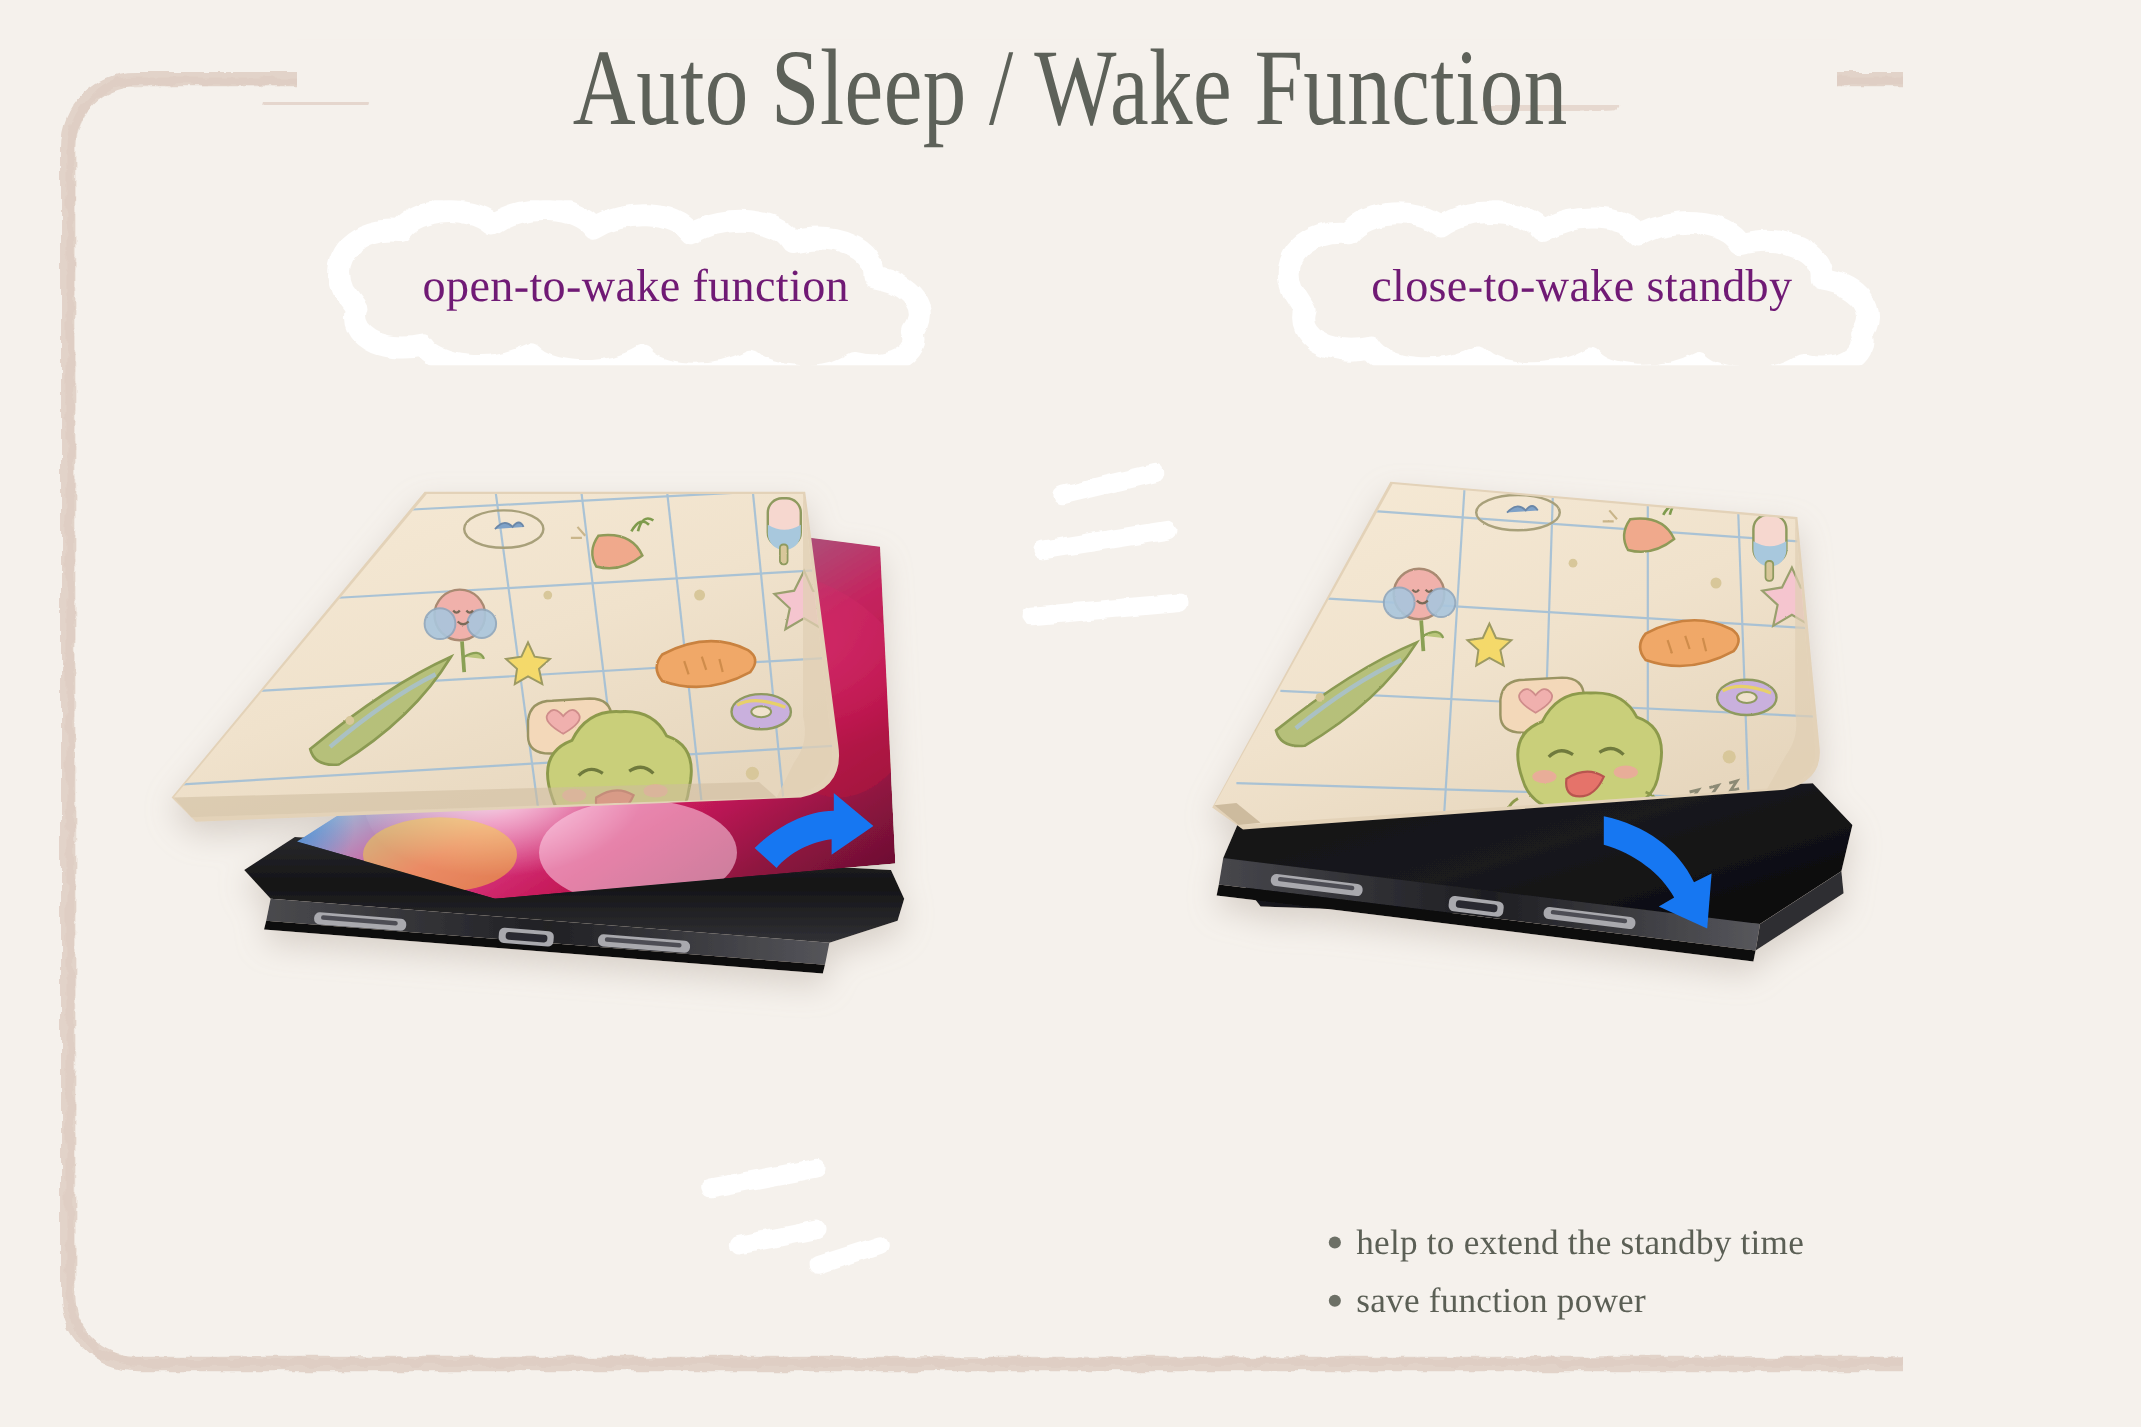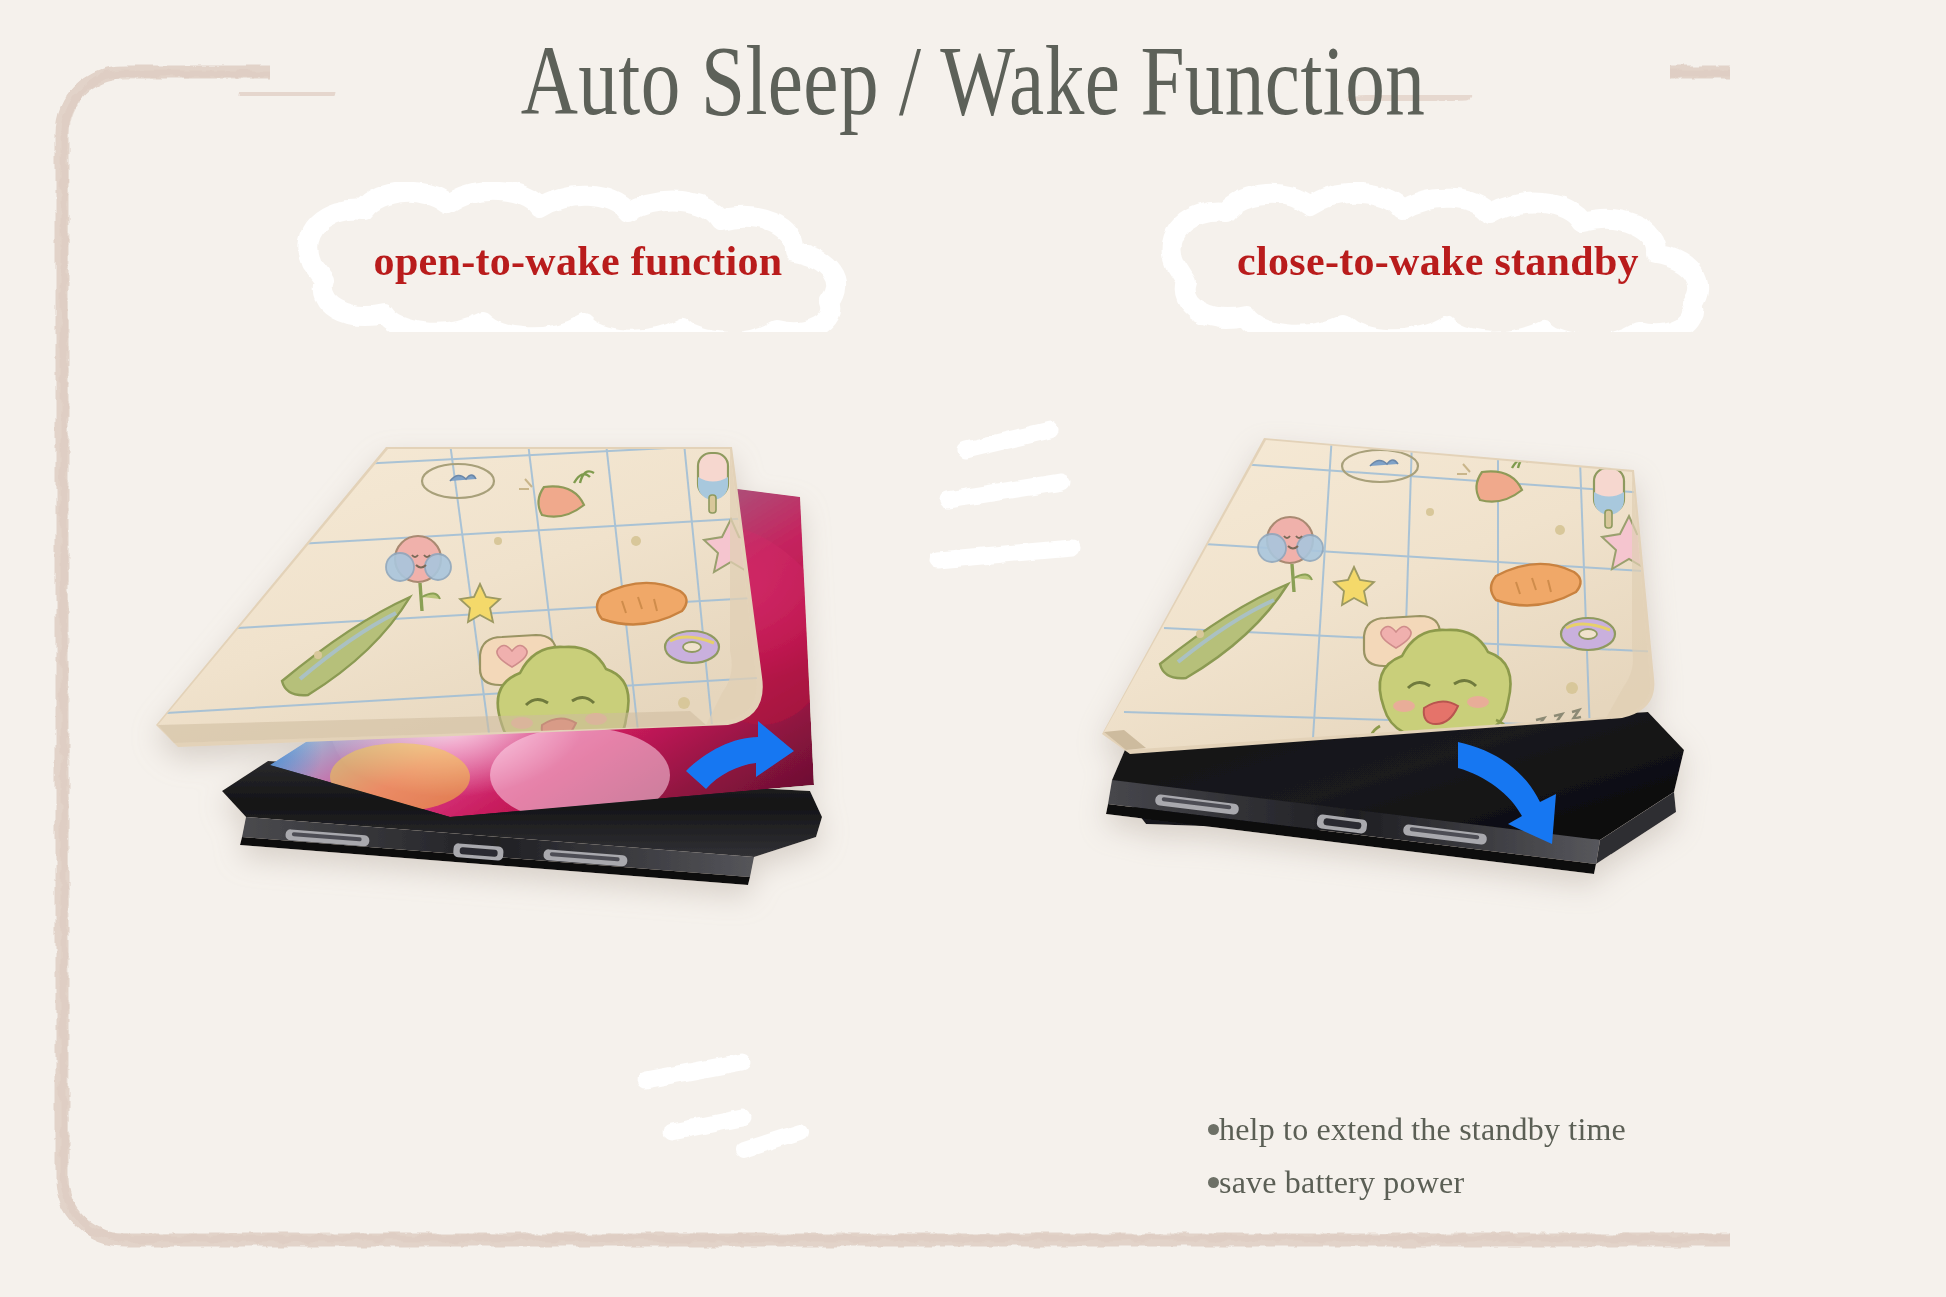--- a/index.html
+++ b/index.html
@@ -60,25 +60,24 @@
   .cloud.left  { left: 268px; top: 182px; }
   .cloud.right { left: 1128px; top: 182px; }
   .cloud svg { position:absolute; inset:0; width:100%; height:100%; }
   .cloud .cloud-text {
     position: absolute;
     inset: 0;
     display: flex;
     align-items: center;
     justify-content: center;
     font-size: 42px;
-    color: #b91c1c;
+    color: #701a75;
     letter-spacing: 0.3px;
     white-space: nowrap;
     padding-top: 8px;
-    font-weight: bold;
   }
 
   
   .device { position: absolute; }
   .device svg { display: block; overflow: visible; }
 
   .device-left  { left: 150px; top: 425px; width: 740px; height: 520px; }
   .device-right { left: 960px; top: 420px; width: 760px; height: 525px; }
 
   
@@ -88,20 +87,21 @@
   
   .bullets {
     position: absolute;
     left: 1208px;
     top: 1112px;
     width: 560px;
   }
   .bullet-row {
     display: flex;
     align-items: baseline;
+    gap: 14px;
     margin-bottom: 18px;
   }
   .bullet-dot {
     width: 11px; height: 11px;
     border-radius: 50%;
     background: #6d7066;
     flex: 0 0 auto;
     position: relative;
     top: -5px;
   }
@@ -664,17 +664,17 @@
     </svg>
   </div>
 
   <div class="bullets">
     <div class="bullet-row">
       <span class="bullet-dot"></span>
       <span class="bullet-text">help to extend the standby time</span>
     </div>
     <div class="bullet-row">
       <span class="bullet-dot"></span>
-      <span class="bullet-text">save battery power</span>
+      <span class="bullet-text">save function power</span>
     </div>
   </div>
 
 </div>
 
 </body></html>

